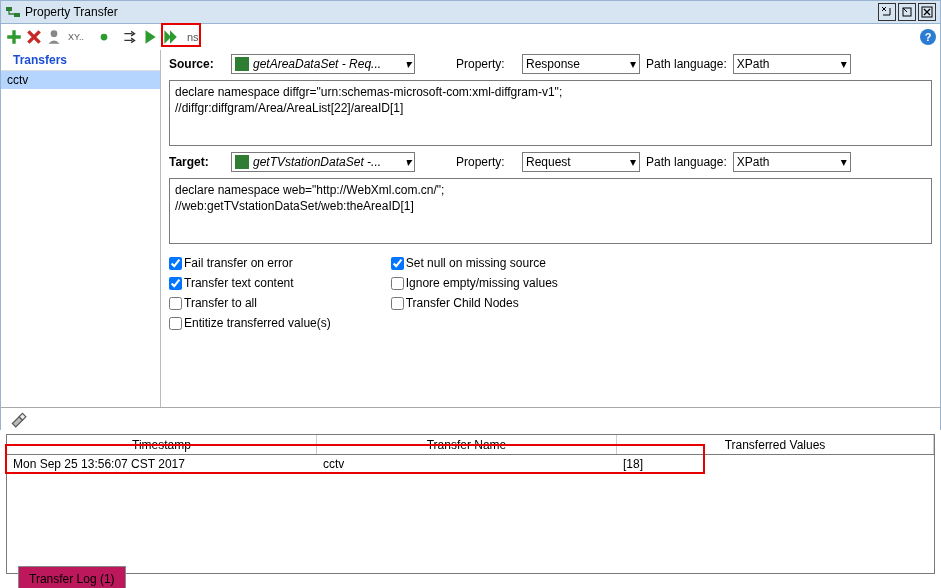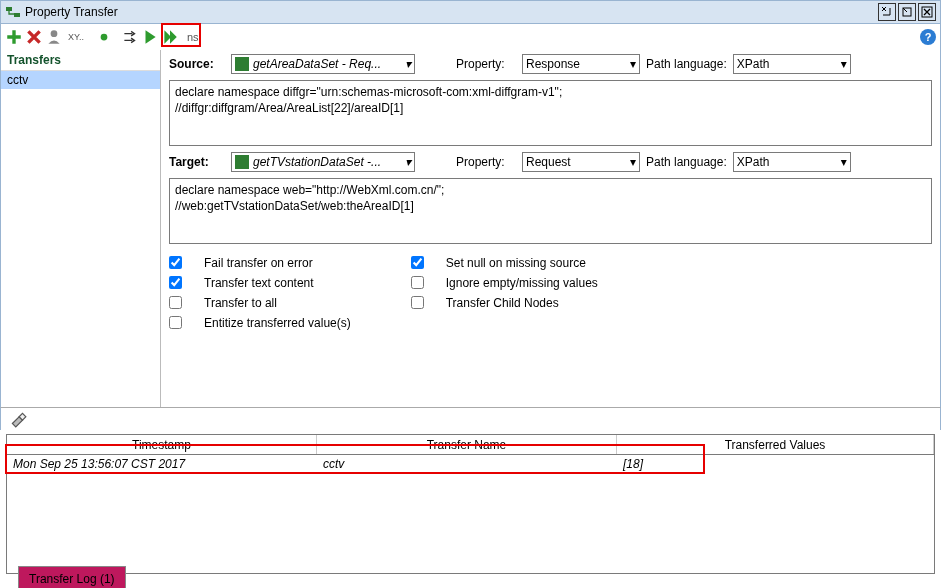--- a/index.html
+++ b/index.html
@@ -18,21 +18,21 @@
 .toolbar .tbtn { width: 18px; height: 18px; display: flex; align-items: center; justify-content: center; cursor: pointer; }
 .toolbar .sep { width: 4px; }
 .toolbar .tright { margin-left: auto; }
 .help-icon { width: 16px; height: 16px; border-radius: 50%; background: #2b7cd3; color: #fff; display: flex; align-items: center; justify-content: center; font-weight: bold; font-size: 11px; }
 
 
 .main { display: flex; height: 358px; border-left: 1px solid #99b4d1; border-right: 1px solid #99b4d1; border-bottom: 1px solid #aaa; }
 
 
 .left { width: 160px; background: #fff; border-right: 1px solid #bbb; display: flex; flex-direction: column; }
-.left-header { color: #14532d; font-weight: bold; padding: 3px 6px; border-bottom: 1px solid #ddd; }
+.left-header { color: #1d4ed8; font-weight: bold; padding: 3px 12px; border-bottom: 1px solid #ddd; }
 .left-list { flex: 1; }
 .left-item { padding: 2px 6px; cursor: pointer; }
 .left-item.selected { background: #b5d5ff; }
 
 
 .right { flex: 1; padding: 4px 8px; display: flex; flex-direction: column; gap: 6px; }
 
 .row { display: flex; align-items: center; gap: 6px; }
 .lbl { font-weight: bold; min-width: 56px; }
 .lbl2 { min-width: 60px; margin-left: 35px; }
@@ -40,33 +40,33 @@
 .combo .arr { margin-left: 4px; }
 .combo.src { width: 184px; font-style: italic; }
 .combo.prop { width: 118px; }
 .combo.path { width: 118px; }
 .combo-ico { display: inline-flex; width: 14px; height: 14px; background: #2e7d32; margin-right: 4px; }
 
 .ta { width: 100%; height: 66px; border: 1px solid #7a7a7a; background: #fff; font-family: inherit; font-size: 12px; padding: 3px 5px; resize: none; line-height: 1.35; white-space: pre; overflow: hidden; }
 
 .checks { display: flex; gap: 60px; margin-top: 6px; }
 .checks-col { display: flex; flex-direction: column; gap: 6px; }
-.chk { display: flex; align-items: flex-start; gap: 22px; }
+.chk { display: flex; align-items: center; gap: 2px; }
 .chk input { width: 13px; height: 13px; }
 
 
 .eraser-row { height: 22px; border-left: 1px solid #99b4d1; border-right: 1px solid #99b4d1; display:flex; align-items:center; padding: 0 8px; }
 .eraser-row .ebtn { width: 18px; height: 18px; cursor: pointer; display:flex; align-items:center; justify-content:center; }
 
 
 .results-wrap { border: 1px solid #7a7a7a; margin: 4px 6px 0 6px; height: 140px; position: relative; background: #fff; }
 .results-head { display: flex; height: 20px; border-bottom: 1px solid #7a7a7a; background: #fff; }
 .results-head .rh { border-right: 1px solid #ccc; display: flex; align-items: center; justify-content: center; }
 .results-row { display: flex; height: 18px; align-items: center; }
-.results-row .rc { padding: 0 6px; font-style: italic; }
+.results-row .rc { padding: 0 6px; }
 .c1 { width: 310px; }
 .c2 { width: 300px; }
 .c3 { flex: 1; }
 .red-box { position: absolute; border: 2px solid #e60000; pointer-events: none; }
 
 
 .bottom-tab { position: absolute; left: 18px; bottom: 0; height: 22px; border: 1px solid #888; border-bottom: none; background: #be185d; padding: 2px 10px 0 10px; display: flex; align-items: center; }
 
 
 .run-highlight { position: absolute; border: 2px solid #e60000; width: 40px; height: 24px; left: 160px; top: -1px; pointer-events: none; }

